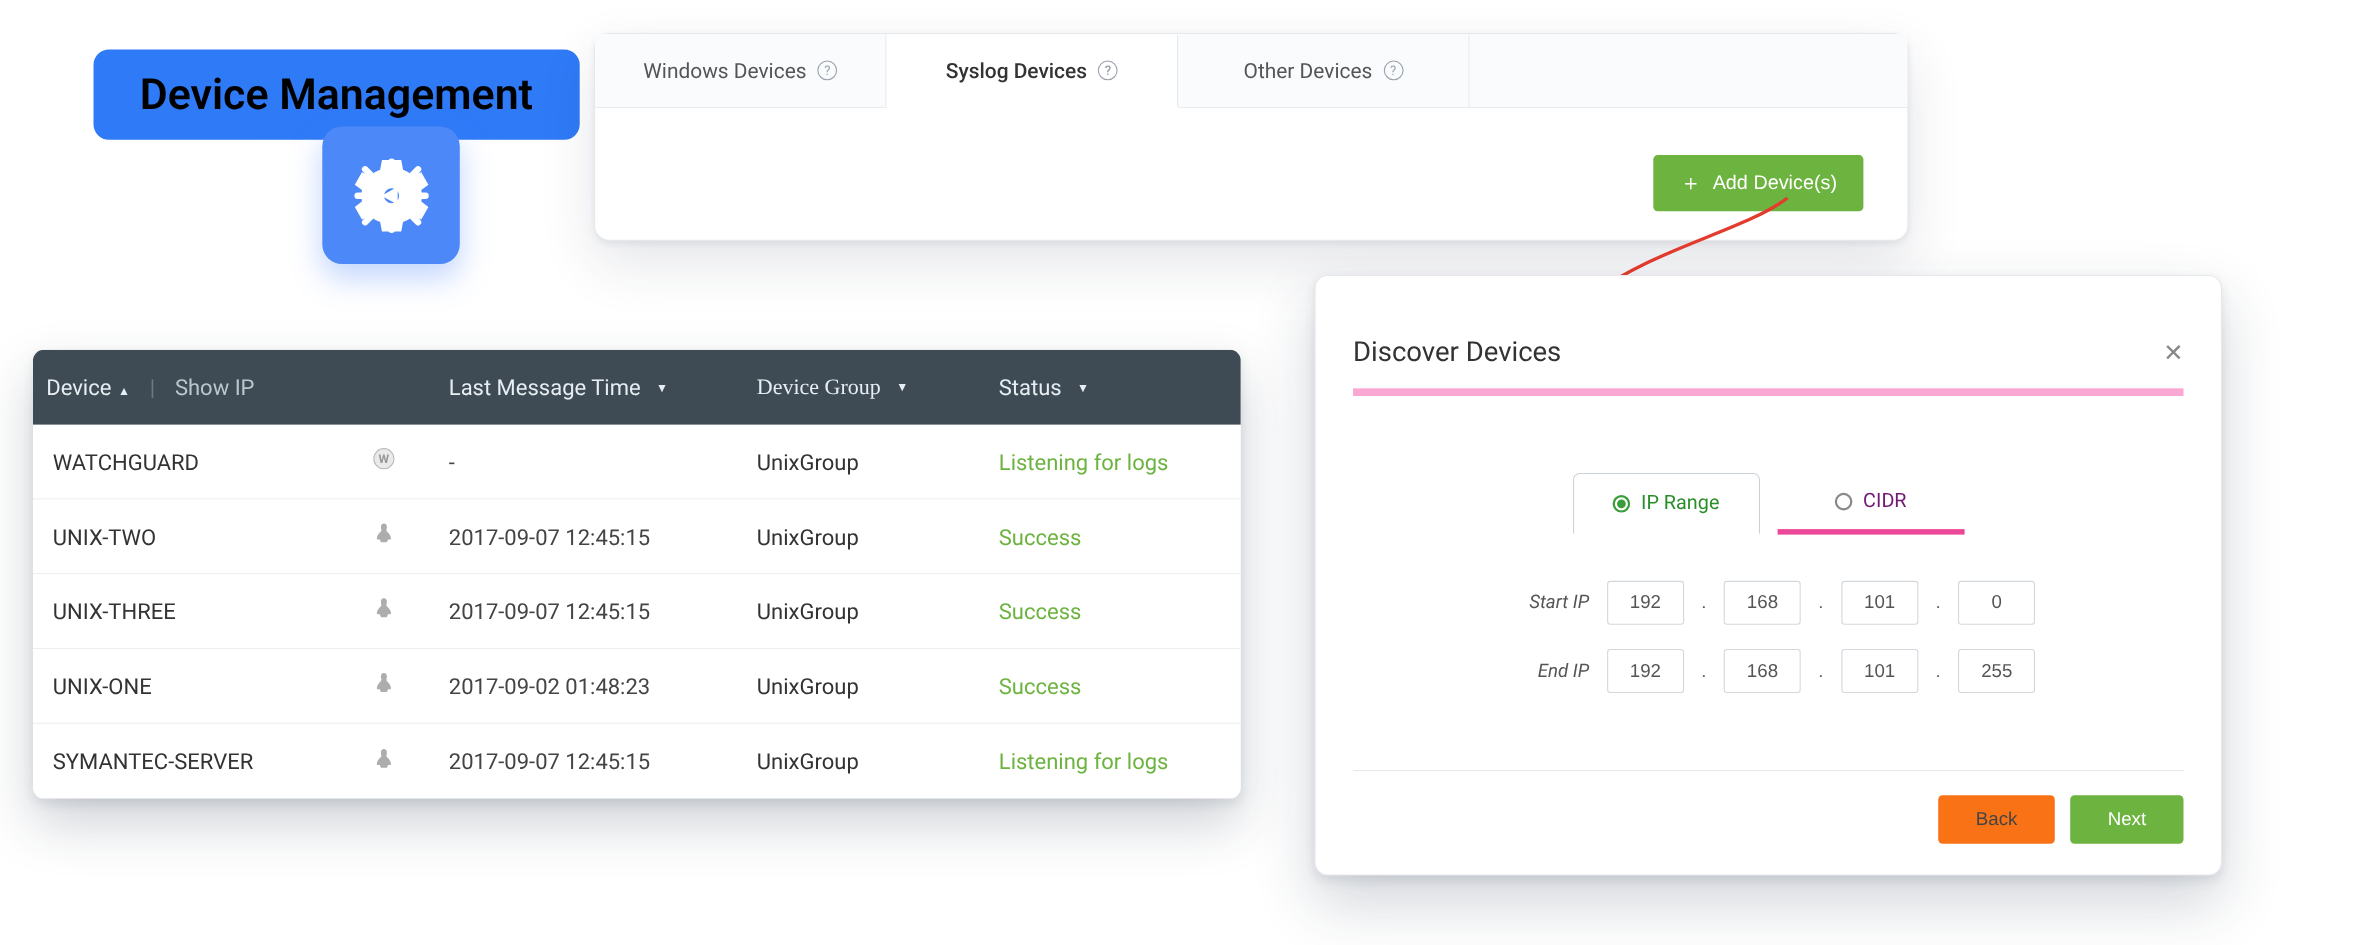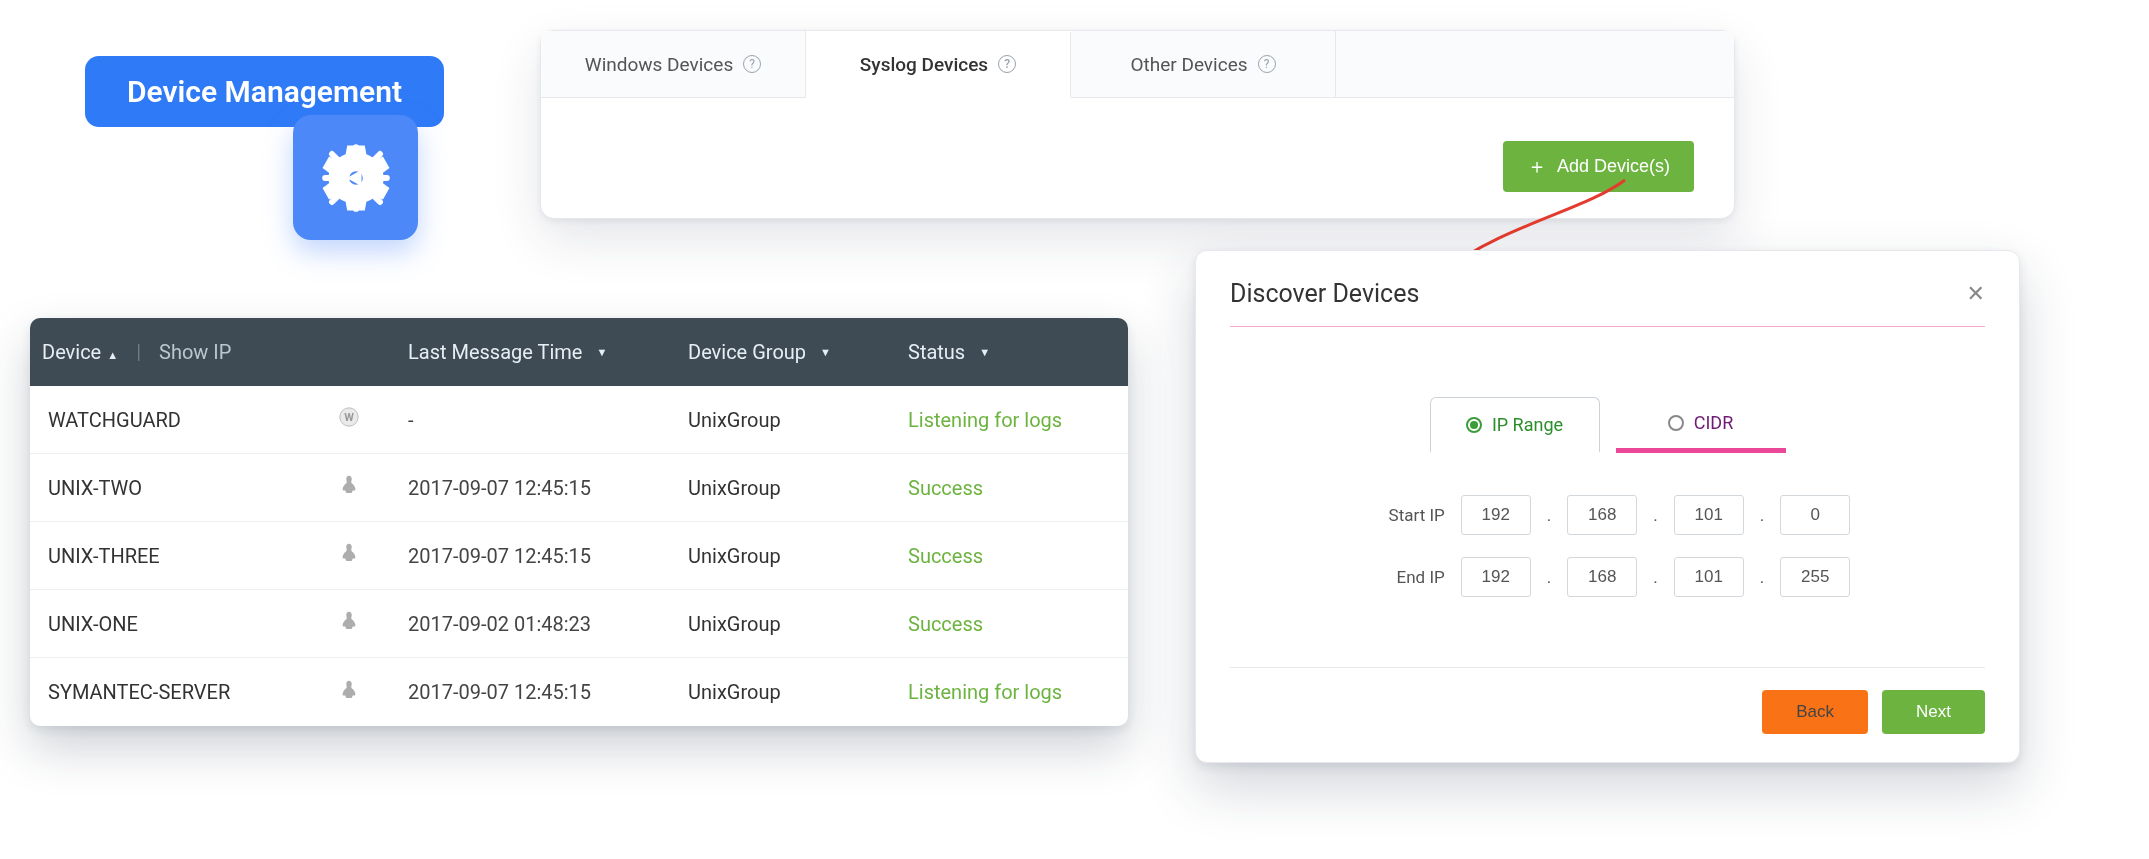--- a/index.html
+++ b/index.html
@@ -9,24 +9,24 @@
     width: 2149px;
     height: 859px;
     position: relative;
     overflow: hidden;
   }
 
   
   .pill {
     position: absolute;
     left: 85px;
-    top: 56px;
+    top: 45px;
     background: #2F7AF7;
-    color: #ffffff;
-    font-size: 30px;
+    color: #000000;
+    font-size: 39px;
     font-weight: 600;
     padding: 18px 42px;
     border-radius: 14px;
   }
 
   
   .gear-tile {
     position: absolute;
     left: 293px;
     top: 115px;
@@ -116,21 +116,21 @@
     height:68px;
     font-size:20px;
   }
   .th {
     padding:0 18px;
     display:flex; align-items:center; gap:8px;
     cursor:pointer;
   }
   .th.device { width:360px;padding-left:12px; }
   .th.lmt { width:280px; }
-  .th.group { width:220px; }
+  .th.group { width:220px;font-family:Liberation Serif, serif; }
   .th.status { width:220px; }
   .divider { color:#6d7a83; margin:0 10px; }
   .showip { color:#BBC6CD; cursor:pointer; }
   .sort-up::after { content:"▲"; font-size:11px; margin-left:6px;}
   .sort-down::after { content:"▼"; font-size:11px; margin-left:6px;}
   .tbody .row {
     display:flex;
     align-items:center;
     height:68px;
     border-bottom:1px solid #ECEFF1;
@@ -152,22 +152,23 @@
     top:250px;
     width:825px;
     background:#fff;
     border-radius:12px;
     box-shadow: 0 24px 55px rgba(30,45,70,.20), 0 4px 10px rgba(30,45,70,.10);
     border:1px solid #E6E8EB;
     padding:28px 34px 28px 34px;
   }
   .dialog-head {
     display:flex; justify-content:space-between; align-items:center;
-    border-bottom:1px solid #f9a8d4;
+    border-bottom:7px solid #f9a8d4;
     padding-bottom:18px;
+    margin-top:27px;
   }
   .dialog-title { font-size:25px; color:#333; }
   .close-x { font-size:22px; color:#888; cursor:pointer; }
   .mode-tabs {
     display:flex; justify-content:center; gap:16px; margin-top:70px;
   }
   .mode-tab {
     width:170px; height:56px;
     display:flex; align-items:center; justify-content:center; gap:10px;
     font-size:18px; color:#701a75; cursor:pointer;
@@ -183,21 +184,21 @@
     width:16px; height:16px; border-radius:50%;
     border:2px solid #888; display:inline-block; position:relative;
   }
   .radio.on { border-color:#3a9d3a; }
   .radio.on::after {
     content:""; width:8px; height:8px; background:#3a9d3a;
     border-radius:50%; position:absolute; left:2px; top:2px;
   }
   .ip-form { margin-top:42px; display:flex; flex-direction:column; gap:22px; align-items:center;}
   .ip-row { display:flex; align-items:center; gap:16px; font-size:17px; color:#555;}
-  .ip-label { width:80px; text-align:right; }
+  .ip-label { width:80px; text-align:right;font-style:italic; }
   .octet {
     width:70px; height:40px; border:1px solid #D3D8DD; border-radius:3px;
     text-align:center; font-size:17px; color:#555;
   }
   .dot { color:#555; }
   .dialog-foot {
     border-top:1px solid #E6E8EB;
     margin-top:70px; padding-top:22px;
     display:flex; justify-content:flex-end; gap:14px;
   }

